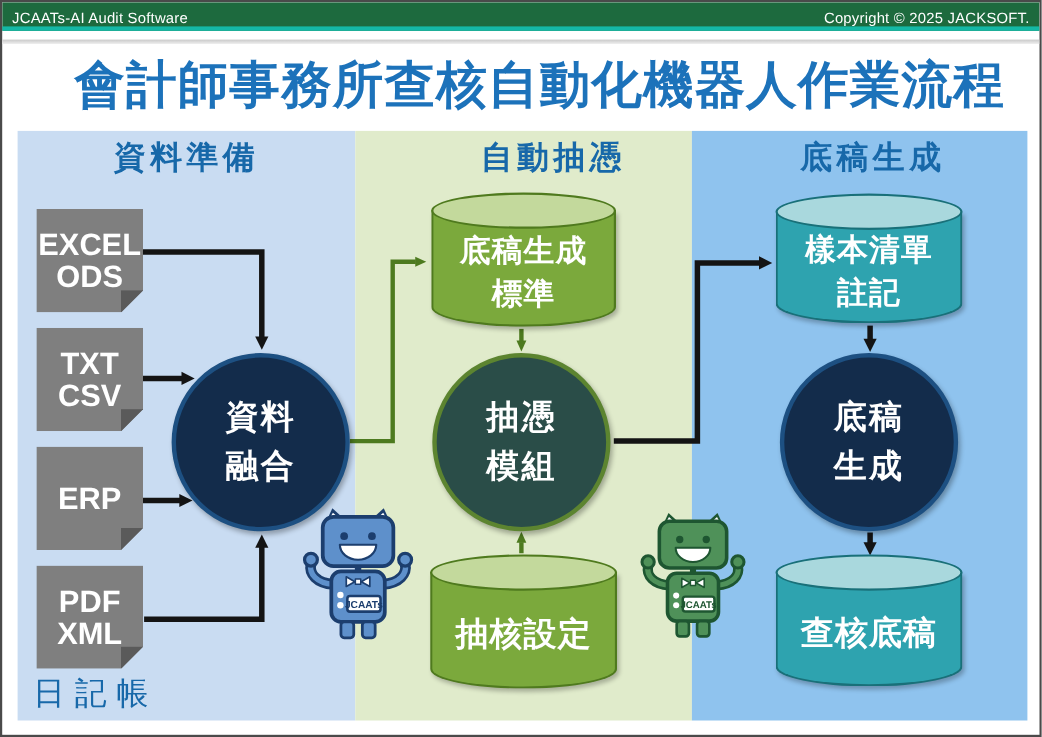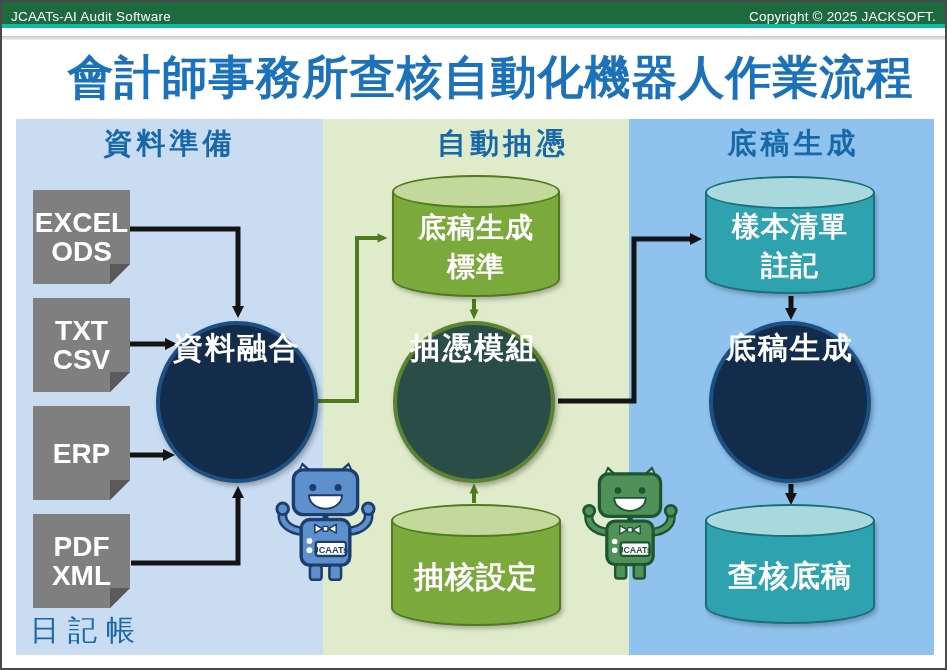--- a/index.html
+++ b/index.html
@@ -41,21 +41,21 @@
     position:absolute;left:31px;width:97px;height:94px;background:var(--source-gray);
     clip-path:polygon(0 0,100% 0,100% calc(100% - 20px),calc(100% - 20px) 100%,0 100%);
     display:flex;flex-direction:column;justify-content:center;align-items:center;
     color:#fff;font-weight:bold;font-size:28px;line-height:29px;
   }
   .src-box::after{content:"";position:absolute;right:0;bottom:0;width:20px;height:20px;
     background:var(--source-fold);}
   
   .node-circle{
     position:absolute;width:162px;height:162px;border-radius:50%;box-sizing:border-box;
-    display:flex;flex-direction:row;justify-content:center;
+    display:flex;flex-direction:column;justify-content:center;align-items:center;
     color:#fff;font-weight:bold;font-size:30px;line-height:45px;letter-spacing:2px;
     box-shadow:2px 3px 5px rgba(0,0,0,.3);
   }
   .node-circle.navy{background:var(--navy-fill);border:4px solid var(--navy-border);}
   .node-circle.module{background:var(--module-fill);border:4px solid var(--module-border);}
   
   .cyl{position:absolute;}
   .cyl .body{position:absolute;left:0;right:0;top:16px;bottom:0;
     border:2.5px solid;border-top:none;box-sizing:border-box;
     border-radius:0 0 50% 50% / 0 0 18px 18px;box-shadow:2px 3px 4px rgba(0,0,0,.25);}

